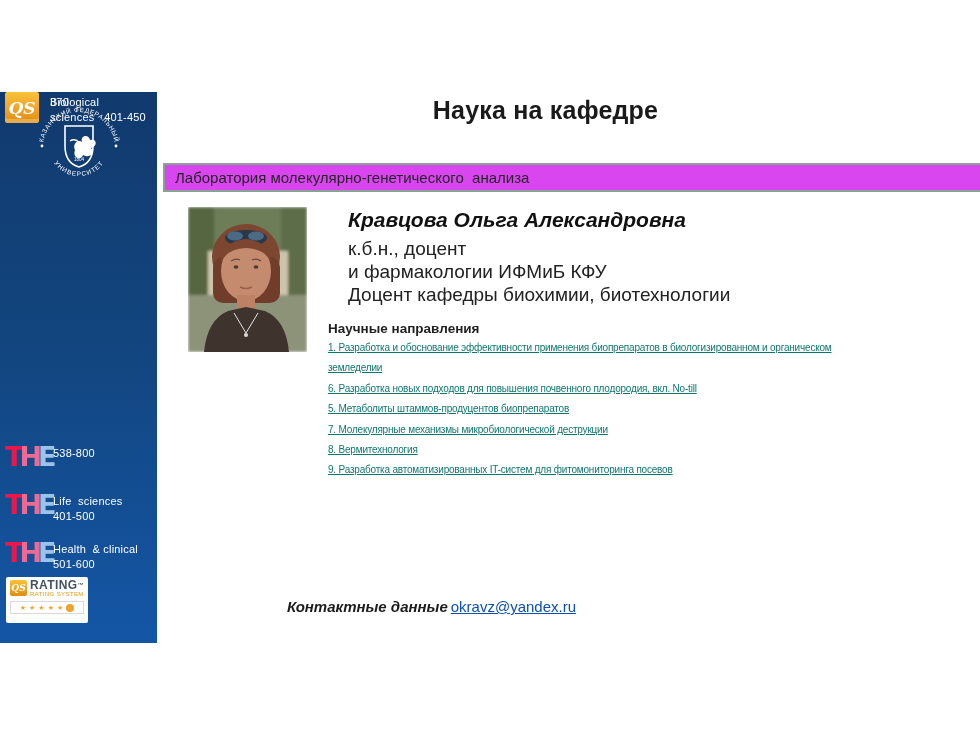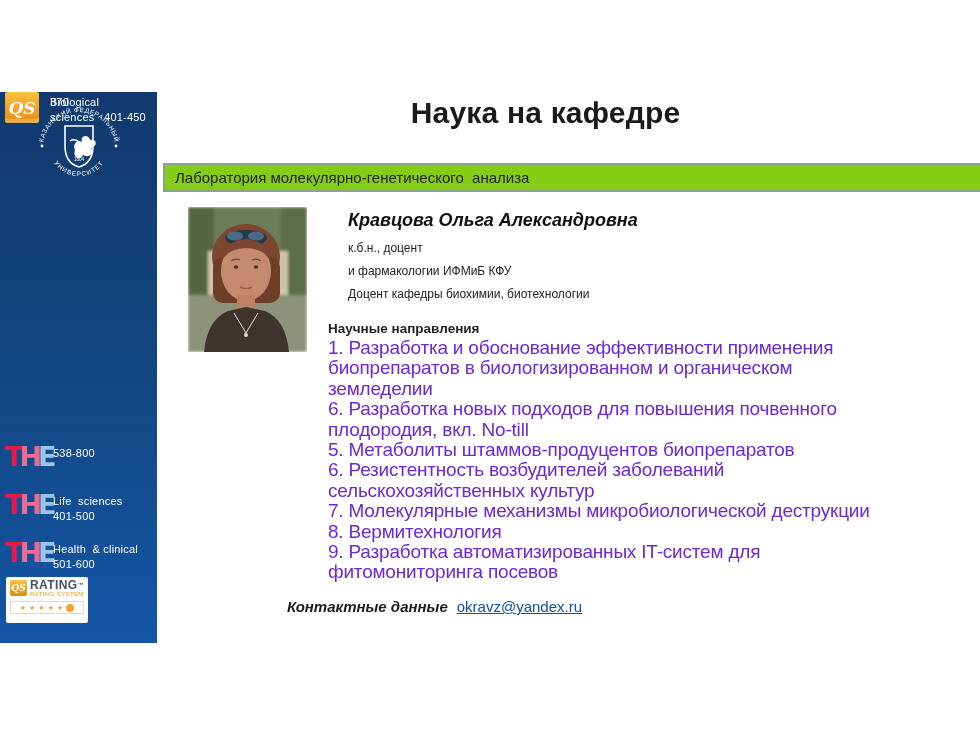--- a/index.html
+++ b/index.html
@@ -54,38 +54,38 @@
   .qs-stars-sub{font-size:6px;line-height:7px;color:#e8960f;letter-spacing:.4px;}
   .stars-row{
     margin-top:3px;border:1px solid #d9d9d9;height:11px;display:flex;align-items:center;
     justify-content:center;gap:3px;
   }
   .star{font-size:7px;line-height:7px;color:#f0a32b;}
   .star-dot{width:8px;height:8px;border-radius:50%;background:#f0a32b;display:inline-block;}
   
   .page-title{
     position:absolute;left:137px;top:96px;width:817px;text-align:center;
-    font-size:30px;font-weight:bold;color:#1a1a1a;letter-spacing:.2px;
+    font-size:25px;font-weight:bold;color:#1a1a1a;letter-spacing:.2px;
   }
   .lab-banner{
     position:absolute;left:163px;right:0;top:163px;height:25px;
-    background:#84cc16;border-top:2px solid #8aa294;border-bottom:2px solid #8aa294;
+    background:#d946ef;border-top:2px solid #8aa294;border-bottom:2px solid #8aa294;
     border-left:2px solid #8aa294;line-height:25px;padding-left:10px;
     font-size:15px;color:#252525;white-space:pre-wrap;
   }
   .photo{position:absolute;left:188px;top:207px;width:119px;height:145px;}
   .profile-text{position:absolute;left:348px;top:209px;}
-  .profile-name{font-size:18px;font-weight:bold;font-style:italic;color:#111;line-height:22px;margin-bottom:6px;}
-  .profile-line{font-size:12px;color:#222;line-height:23px;}
+  .profile-name{font-size:21px;font-weight:bold;font-style:italic;color:#111;line-height:22px;margin-bottom:6px;}
+  .profile-line{font-size:19px;color:#222;line-height:23px;}
   .research{position:absolute;left:328px;top:321px;width:560px;}
   .research-heading{font-size:13.5px;font-weight:bold;color:#1f1f1f;margin-bottom:2px;}
-  .research-item{font-size:19px;line-height:20.4px;color:#6d28d9;letter-spacing:-.2px;}
+  .research-item{font-size:10px;line-height:20.4px;color:#0f766e;letter-spacing:-.2px;text-decoration:underline;}
   .contact{position:absolute;left:287px;top:598px;font-size:15px;}
   .contact-label{font-weight:bold;color:#1c1c1c;font-style:italic;}
-  .email-link{color:#0b50b4;text-decoration:underline;margin-left:9px;}
+  .email-link{color:#0b50b4;text-decoration:underline;margin-left:3px;}
 </style>
 </head>
 <body>
 
 <div class="slide">
 
   <div class="sidebar">
 
     <div class="emblem">
       <svg width="88" height="88" viewBox="0 0 88 88">
@@ -212,21 +212,20 @@
     <div class="profile-line">и фармакологии ИФМиБ КФУ</div>
     <div class="profile-line">Доцент кафедры биохимии, биотехнологии</div>
   </div>
 
   <div class="research">
     <div class="research-heading">Научные направления</div>
     <div>
         <div class="research-item">1. Разработка и обоснование эффективности применения биопрепаратов в биологизированном и органическом земледелии</div>
         <div class="research-item">6. Разработка новых подходов для повышения почвенного плодородия, вкл. No-till</div>
         <div class="research-item">5. Метаболиты штаммов-продуцентов биопрепаратов</div>
-        <div class="research-item">6. Резистентность возбудителей заболеваний сельскохозяйственных культур</div>
         <div class="research-item">7. Молекулярные механизмы микробиологической деструкции</div>
         <div class="research-item">8. Вермитехнология</div>
         <div class="research-item">9. Разработка автоматизированных IT-систем для фитомониторинга посевов</div>
       </div>
   </div>
 
   <div class="contact">
     <span class="contact-label">Контактные данные</span><a class="email-link" href="okravz@yandex.ru">okravz@yandex.ru</a>
   </div>
 

